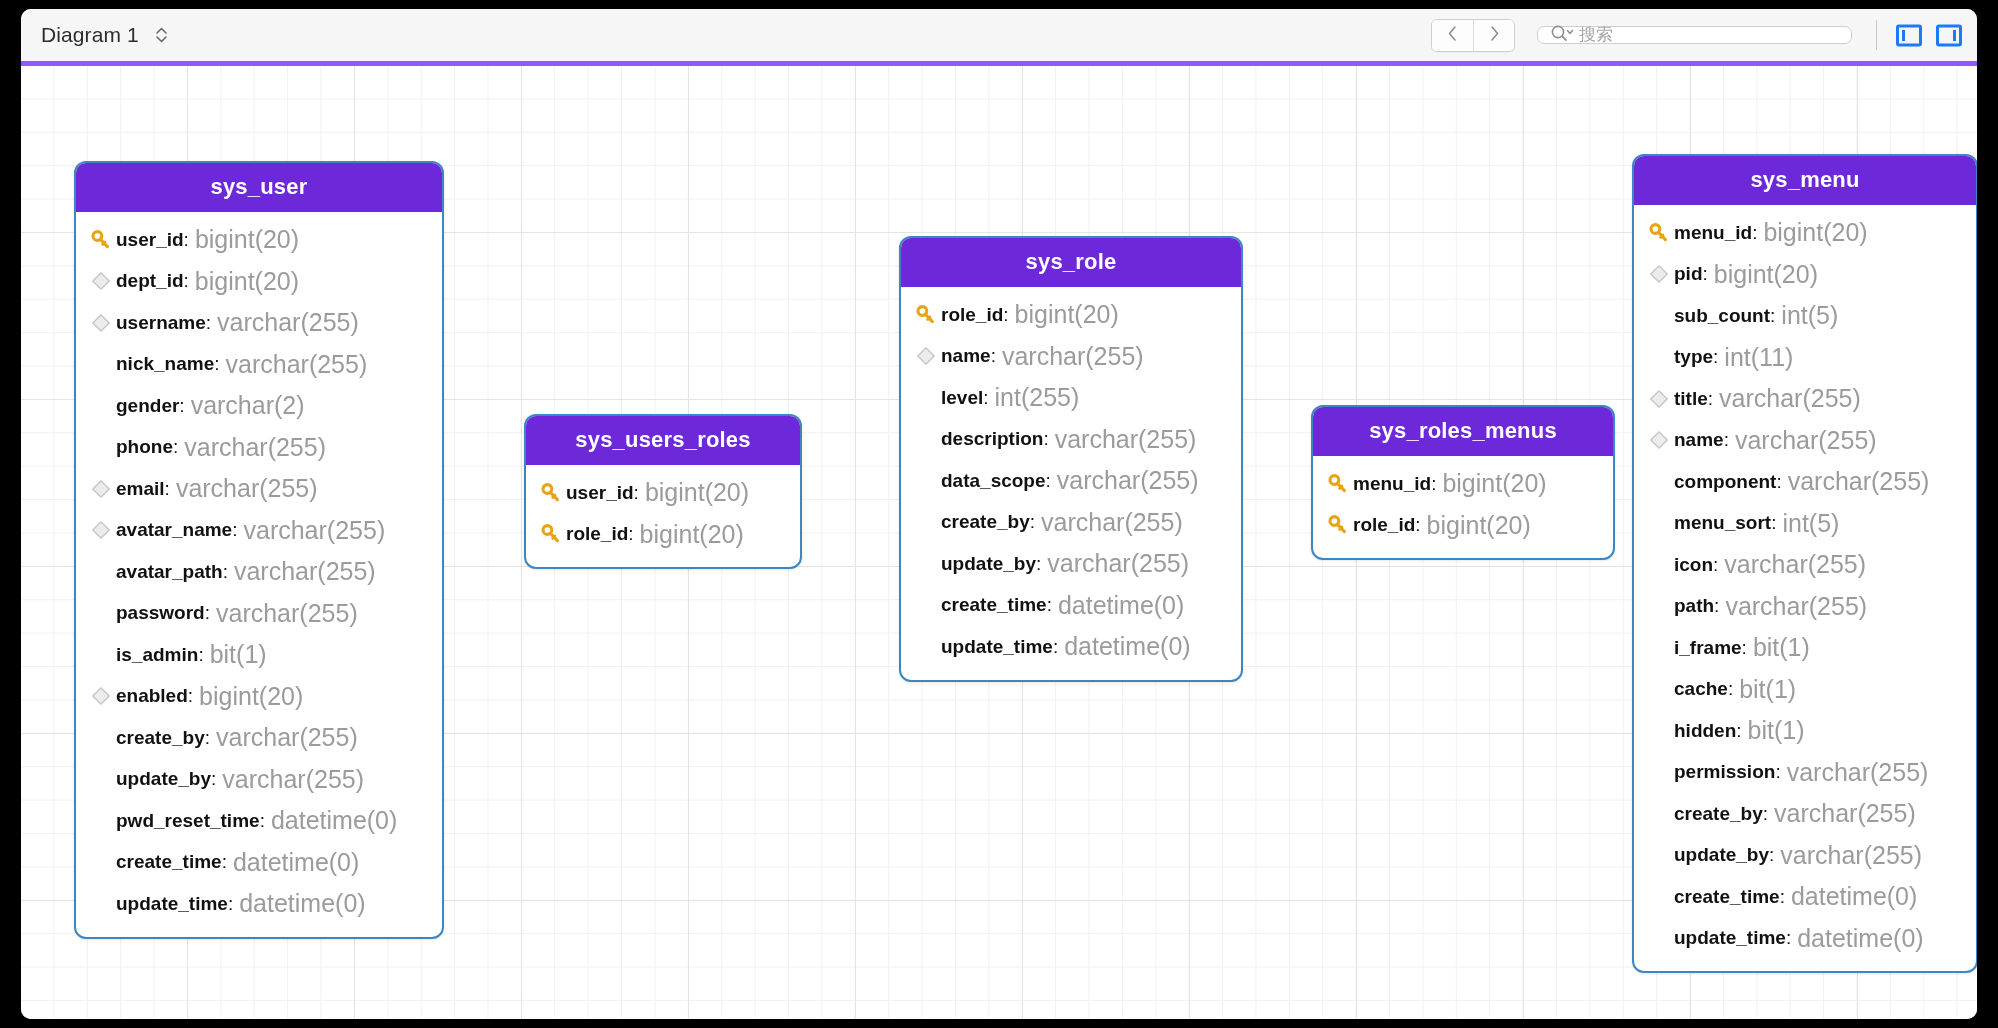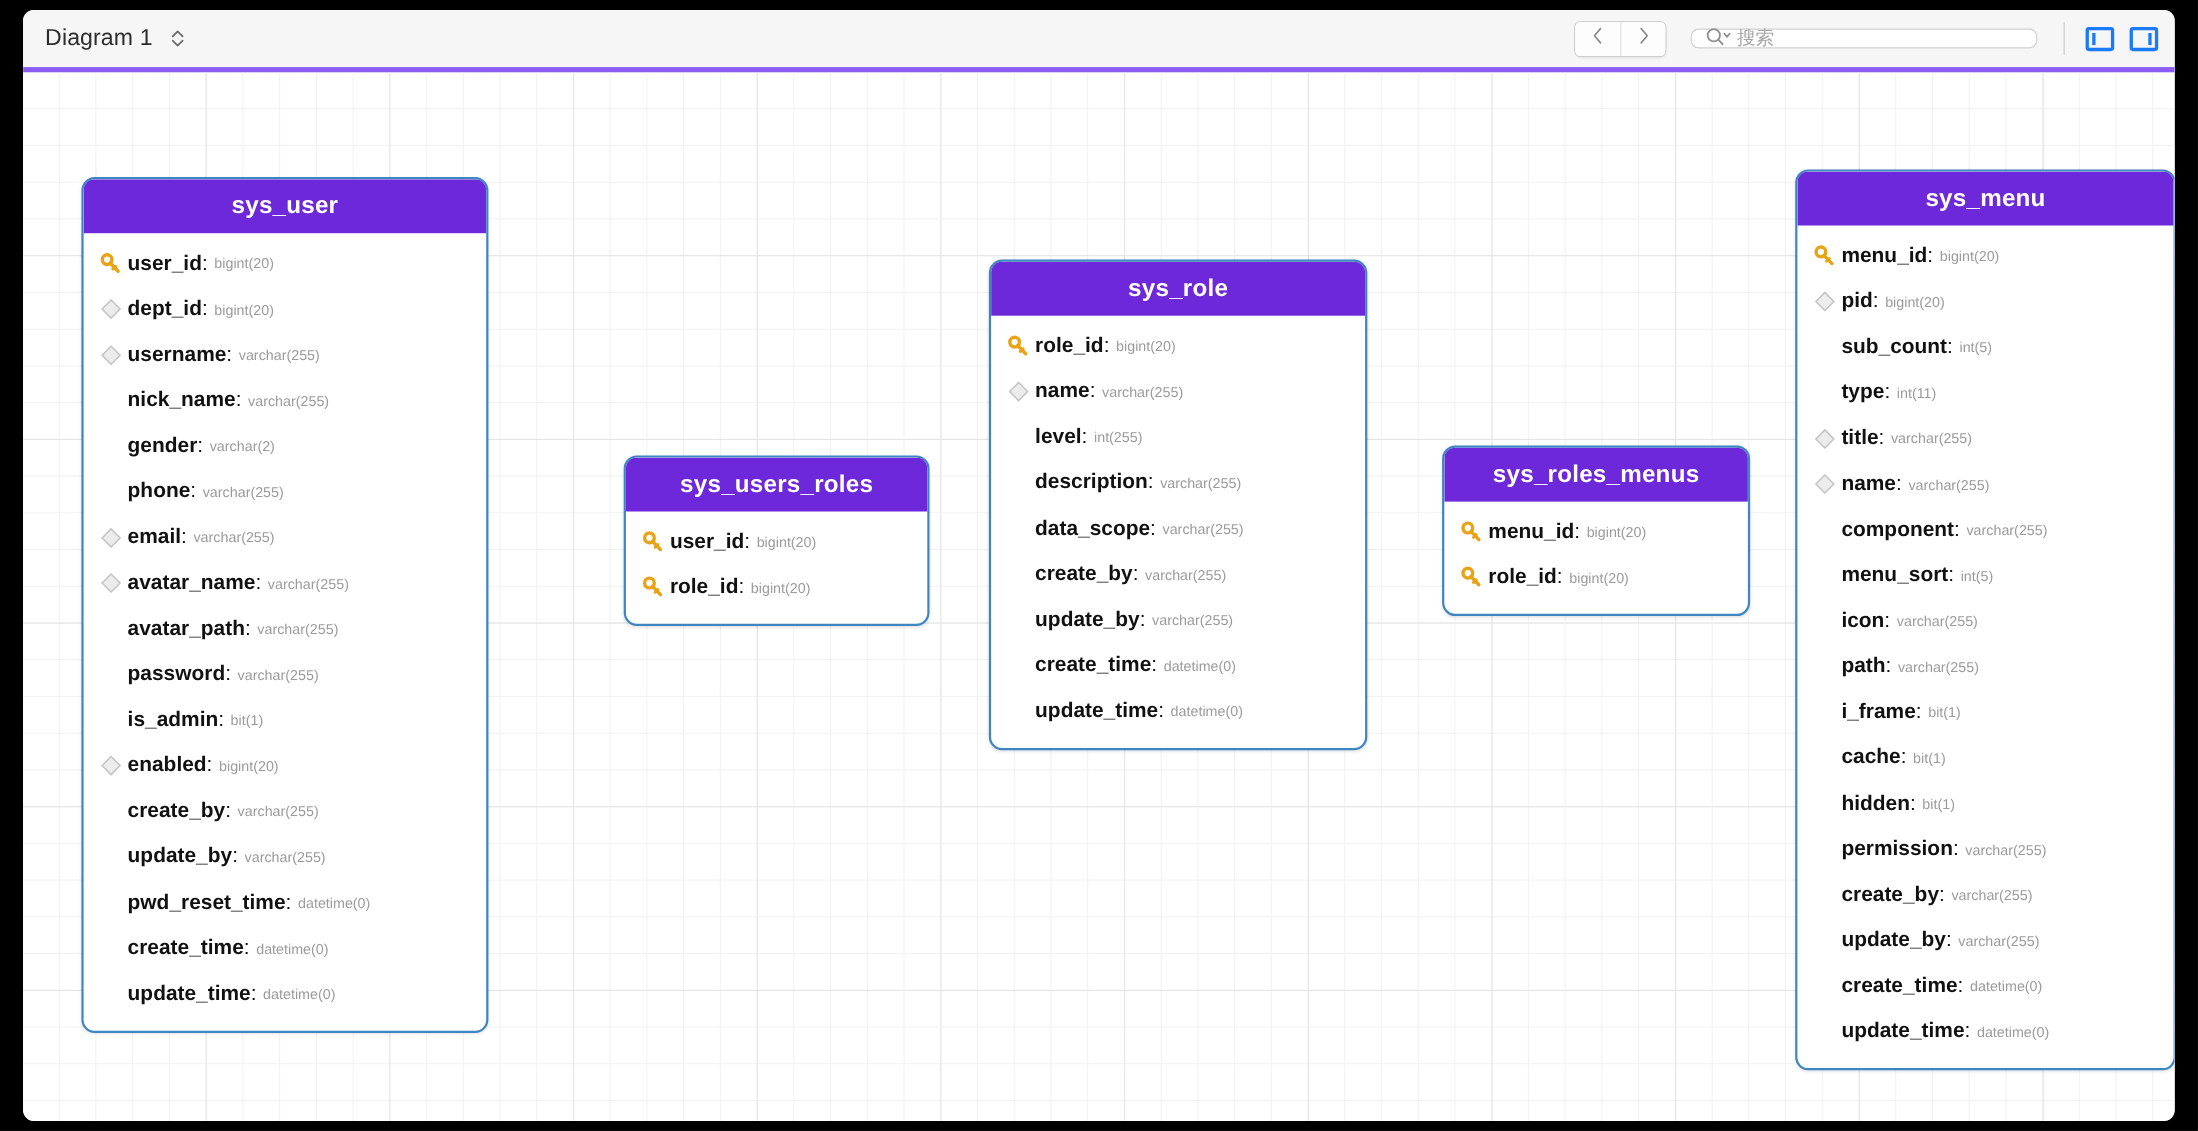--- a/index.html
+++ b/index.html
@@ -163,21 +163,21 @@
     align-items: center;
     justify-content: center;
   }
   .col-name {
     font-size: 19px;
     font-weight: bold;
     color: #111111;
   }
   .col-sep { font-size: 19px; color: #111111; }
   .col-type {
-    font-size: 13px;
+    font-size: 25px;
     color: #9b9b9b;
     padding-left: 6px;
   }
 </style>
 </head>
 <body>
 
 <div id="app">
 
   <div class="toolbar">
@@ -369,21 +369,21 @@
             <span class="col-type">datetime(0)</span>
           </div>
           <div class="col-row">
             <span class="col-icon"></span>
             <span class="col-name">update_time</span>
             <span class="col-sep">:</span>
             <span class="col-type">datetime(0)</span>
           </div>
         </div>
       </div>
-      <div class="entity" style="left: 503px; top: 348px; width: 278px; margin-left: 43px;">
+      <div class="entity" style="left: 503px; top: 348px; width: 278px;">
         <div class="entity-header">sys_users_roles</div>
         <div class="entity-body">
           <div class="col-row">
             <span class="col-icon">
               <svg width="22" height="22" viewBox="0 0 22 22">
                 <circle cx="7.4" cy="7" r="4.4" fill="none" stroke="#e8a317" stroke-width="3.1"></circle>
                 <circle cx="7.4" cy="7" r="1.3" fill="#fff"></circle>
                 <path d="M10.2 10.1 L17.4 17.6" stroke="#e8a317" stroke-width="3.1" stroke-linecap="round"></path>
                 <path d="M12.6 15.4 L15.0 13.1" stroke="#e8a317" stroke-width="2.8" stroke-linecap="round"></path>
               </svg>
@@ -470,21 +470,21 @@
             <span class="col-type">datetime(0)</span>
           </div>
           <div class="col-row">
             <span class="col-icon"></span>
             <span class="col-name">update_time</span>
             <span class="col-sep">:</span>
             <span class="col-type">datetime(0)</span>
           </div>
         </div>
       </div>
-      <div class="entity" style="left: 1290px; top: 339px; width: 280px;">
+      <div class="entity" style="left: 1290px; top: 339px; width: 304px;">
         <div class="entity-header">sys_roles_menus</div>
         <div class="entity-body">
           <div class="col-row">
             <span class="col-icon">
               <svg width="22" height="22" viewBox="0 0 22 22">
                 <circle cx="7.4" cy="7" r="4.4" fill="none" stroke="#e8a317" stroke-width="3.1"></circle>
                 <circle cx="7.4" cy="7" r="1.3" fill="#fff"></circle>
                 <path d="M10.2 10.1 L17.4 17.6" stroke="#e8a317" stroke-width="3.1" stroke-linecap="round"></path>
                 <path d="M12.6 15.4 L15.0 13.1" stroke="#e8a317" stroke-width="2.8" stroke-linecap="round"></path>
               </svg>

